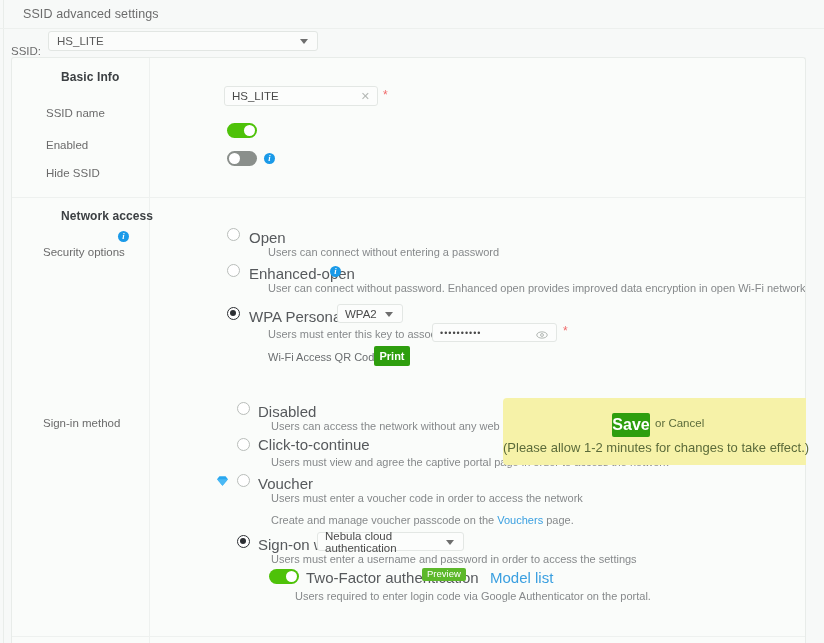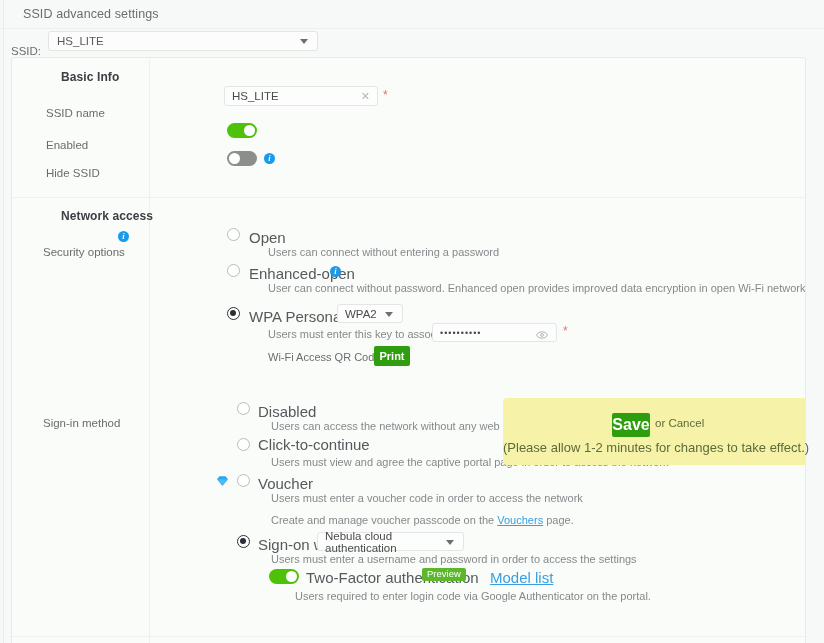--- a/index.html
+++ b/index.html
@@ -260,21 +260,20 @@
   }
 
   
   .gem {
     position: absolute;
     width: 11px; height: 10px;
   }
 
   .link {
     color: #3a9fe0;
-    text-decoration: underline;
     cursor: pointer;
   }
 
   .badge-preview {
     position: absolute;
     background: #5cb82a;
     color: #fff;
     font-size: 9.5px;
     border-radius: 2px;
     padding: 1px 5px 2px 5px;

